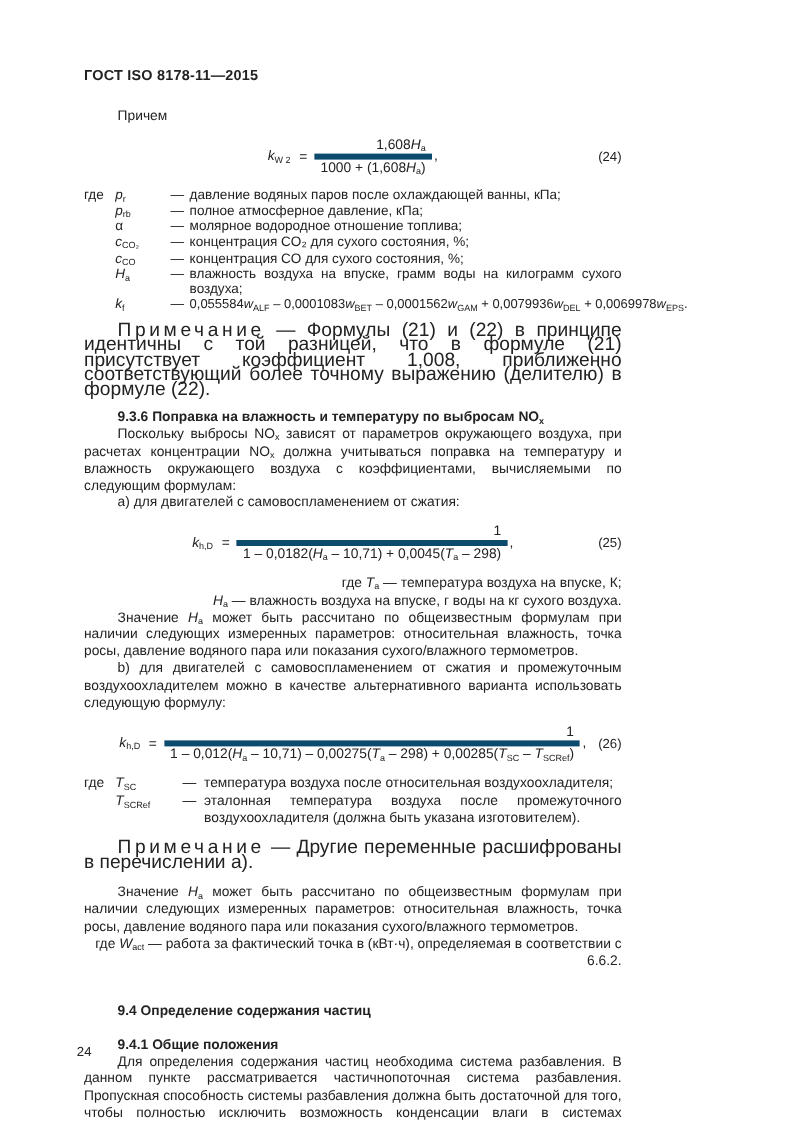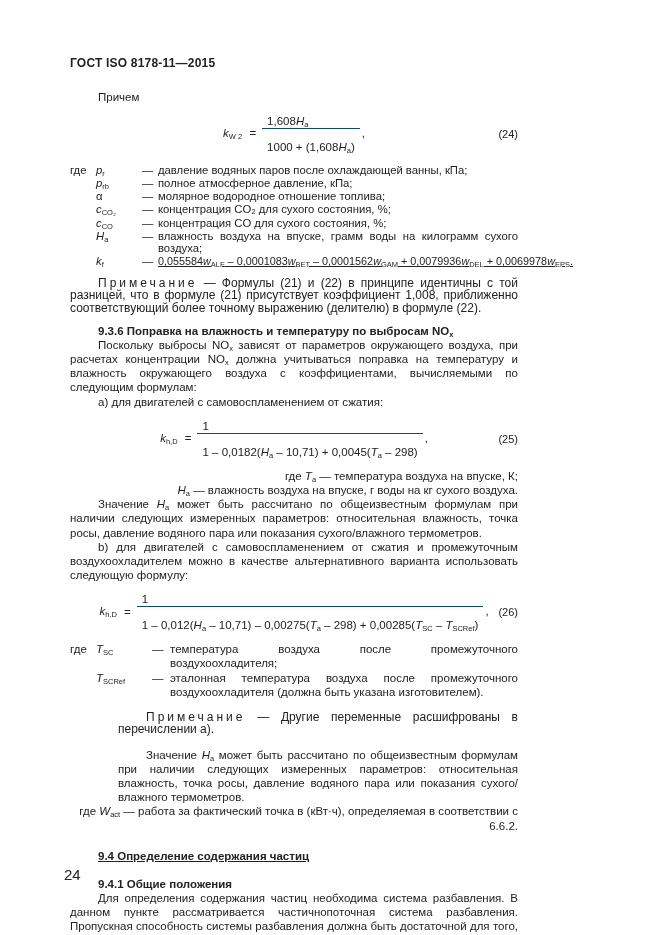--- a/index.html
+++ b/index.html
@@ -11,37 +11,37 @@
   .page{box-sizing:border-box;width:576px;height:935px;padding:56px 58px 0 70px;position:relative;}
   .doc-header{font-weight:bold;font-size:12px;letter-spacing:.2px;}
   p,.para{font-size:11.5px;line-height:14.2px;margin:0;text-align:justify;}
   .indent{text-indent:28px;}
   .heading{font-weight:bold;font-size:11.5px;line-height:14px;margin:0;padding-left:28px;text-align:left;}
   sub{font-size:7.5px;line-height:0;vertical-align:-2px;letter-spacing:0;}
   i{font-style:italic;}
   
   .eq-row{position:relative;display:flex;justify-content:center;align-items:center;font-size:11.5px;margin:11px 0;}
   .eq-num{position:absolute;right:0;top:50%;transform:translateY(-50%);font-size:11px;}
-  .frac{display:inline-block;vertical-align:middle;text-align:left;margin:0 2px;}
+  .frac{display:inline-block;vertical-align:middle;text-align:right;margin:0 2px;}
   .fnum{display:block;padding:0 5px 1px;}
-  .fden{display:block;border-top:1px solid #0c4a6e;padding:12px 5px 0;}
+  .fden{display:block;border-top:5px solid #0c4a6e;padding:1px 5px 0;}
   .eq-sign{margin:0 4px;}
   .eq-trail27{margin-left:1px;}
   
   .def-table{font-size:11.3px;line-height:12.6px;margin:2px 0 0 0;}
   .defrow{display:grid;grid-template-columns:26px 46px 16px 1fr;margin-bottom:.5px;}
   .defrow26{display:grid;grid-template-columns:26px 56px 18px 1fr;margin-bottom:.5px;}
   .c-desc{text-align:justify;}
-  .kf-desc{white-space:nowrap;font-size:10.8px;text-decoration:underline;}
+  .kf-desc{white-space:nowrap;font-size:10.8px;}
   
-  .note{font-size:12px;line-height:12.3px;text-align:justify;text-indent:28px;margin:9px 0 0 0;}
+  .note{font-size:16px;line-height:12.3px;text-align:justify;text-indent:28px;margin:9px 0 0 0;}
   .note-label{letter-spacing:3px;}
   .inline-def{font-size:11.5px;line-height:14.2px;margin:0;text-align:right;}
-  .footer-num{position:absolute;left:64px;bottom:52px;font-size:15px;}.mt10{margin-top:10px;}
-  .mt12{margin-top:12px;margin-left:48px;}.mt14{margin-top:14px;}.mt16{margin-top:16px;text-decoration:underline;}.mt20{margin-top:20px;}
+  .footer-num{position:absolute;left:64px;bottom:52px;font-size:11px;}.mt10{margin-top:10px;}
+  .mt12{margin-top:12px;}.mt14{margin-top:14px;}.mt16{margin-top:28px;}.mt20{margin-top:20px;}
 </style>
 </head>
 <body>
 
 <div class="page">
 
   <div class="doc-header">ГОСТ ISO 8178-11—2015</div>
 
   <p class="indent mt20">Причем</p>
 
@@ -125,21 +125,21 @@
       <span class="eq-sign">=</span><span class="frac"><span class="fnum">1</span><span class="fden"><span>1 – 0,012(</span><i>H</i><sub>a</sub><span> – 10,71) – 0,00275(</span><i>T</i><sub>a</sub><span> – 298) + 0,00285(</span><i>T</i><sub>SC</sub><span> – </span><i>T</i><sub>SCRef</sub><span>)</span></span></span><span>,</span>
     </span>
     <span class="eq-num">(26)</span>
   </div>
 
   <div class="def-table" style="font-size:11.5px;line-height:14px;">
     <div class="defrow26">
       <span>где</span>
       <span><i>T</i><sub>SC</sub></span>
       <span>—</span>
-      <span class="c-desc">температура воздуха после промежуточного воздухоохладителя;</span>
+      <span class="c-desc">температура воздуха после относительная воздухоохладителя;</span>
     </div>
     <div class="defrow26">
       <span></span>
       <span><i>T</i><sub>SCRef</sub></span>
       <span>—</span>
       <span class="c-desc">эталонная температура воздуха после промежуточного воздухоохладителя (должна быть указана изготовителем).</span>
     </div>
   </div>
 
   <p class="note mt12"><span class="note-label">Примечание</span> <span>—</span> <span>Другие переменные расшифрованы в перечислении а).</span></p>

